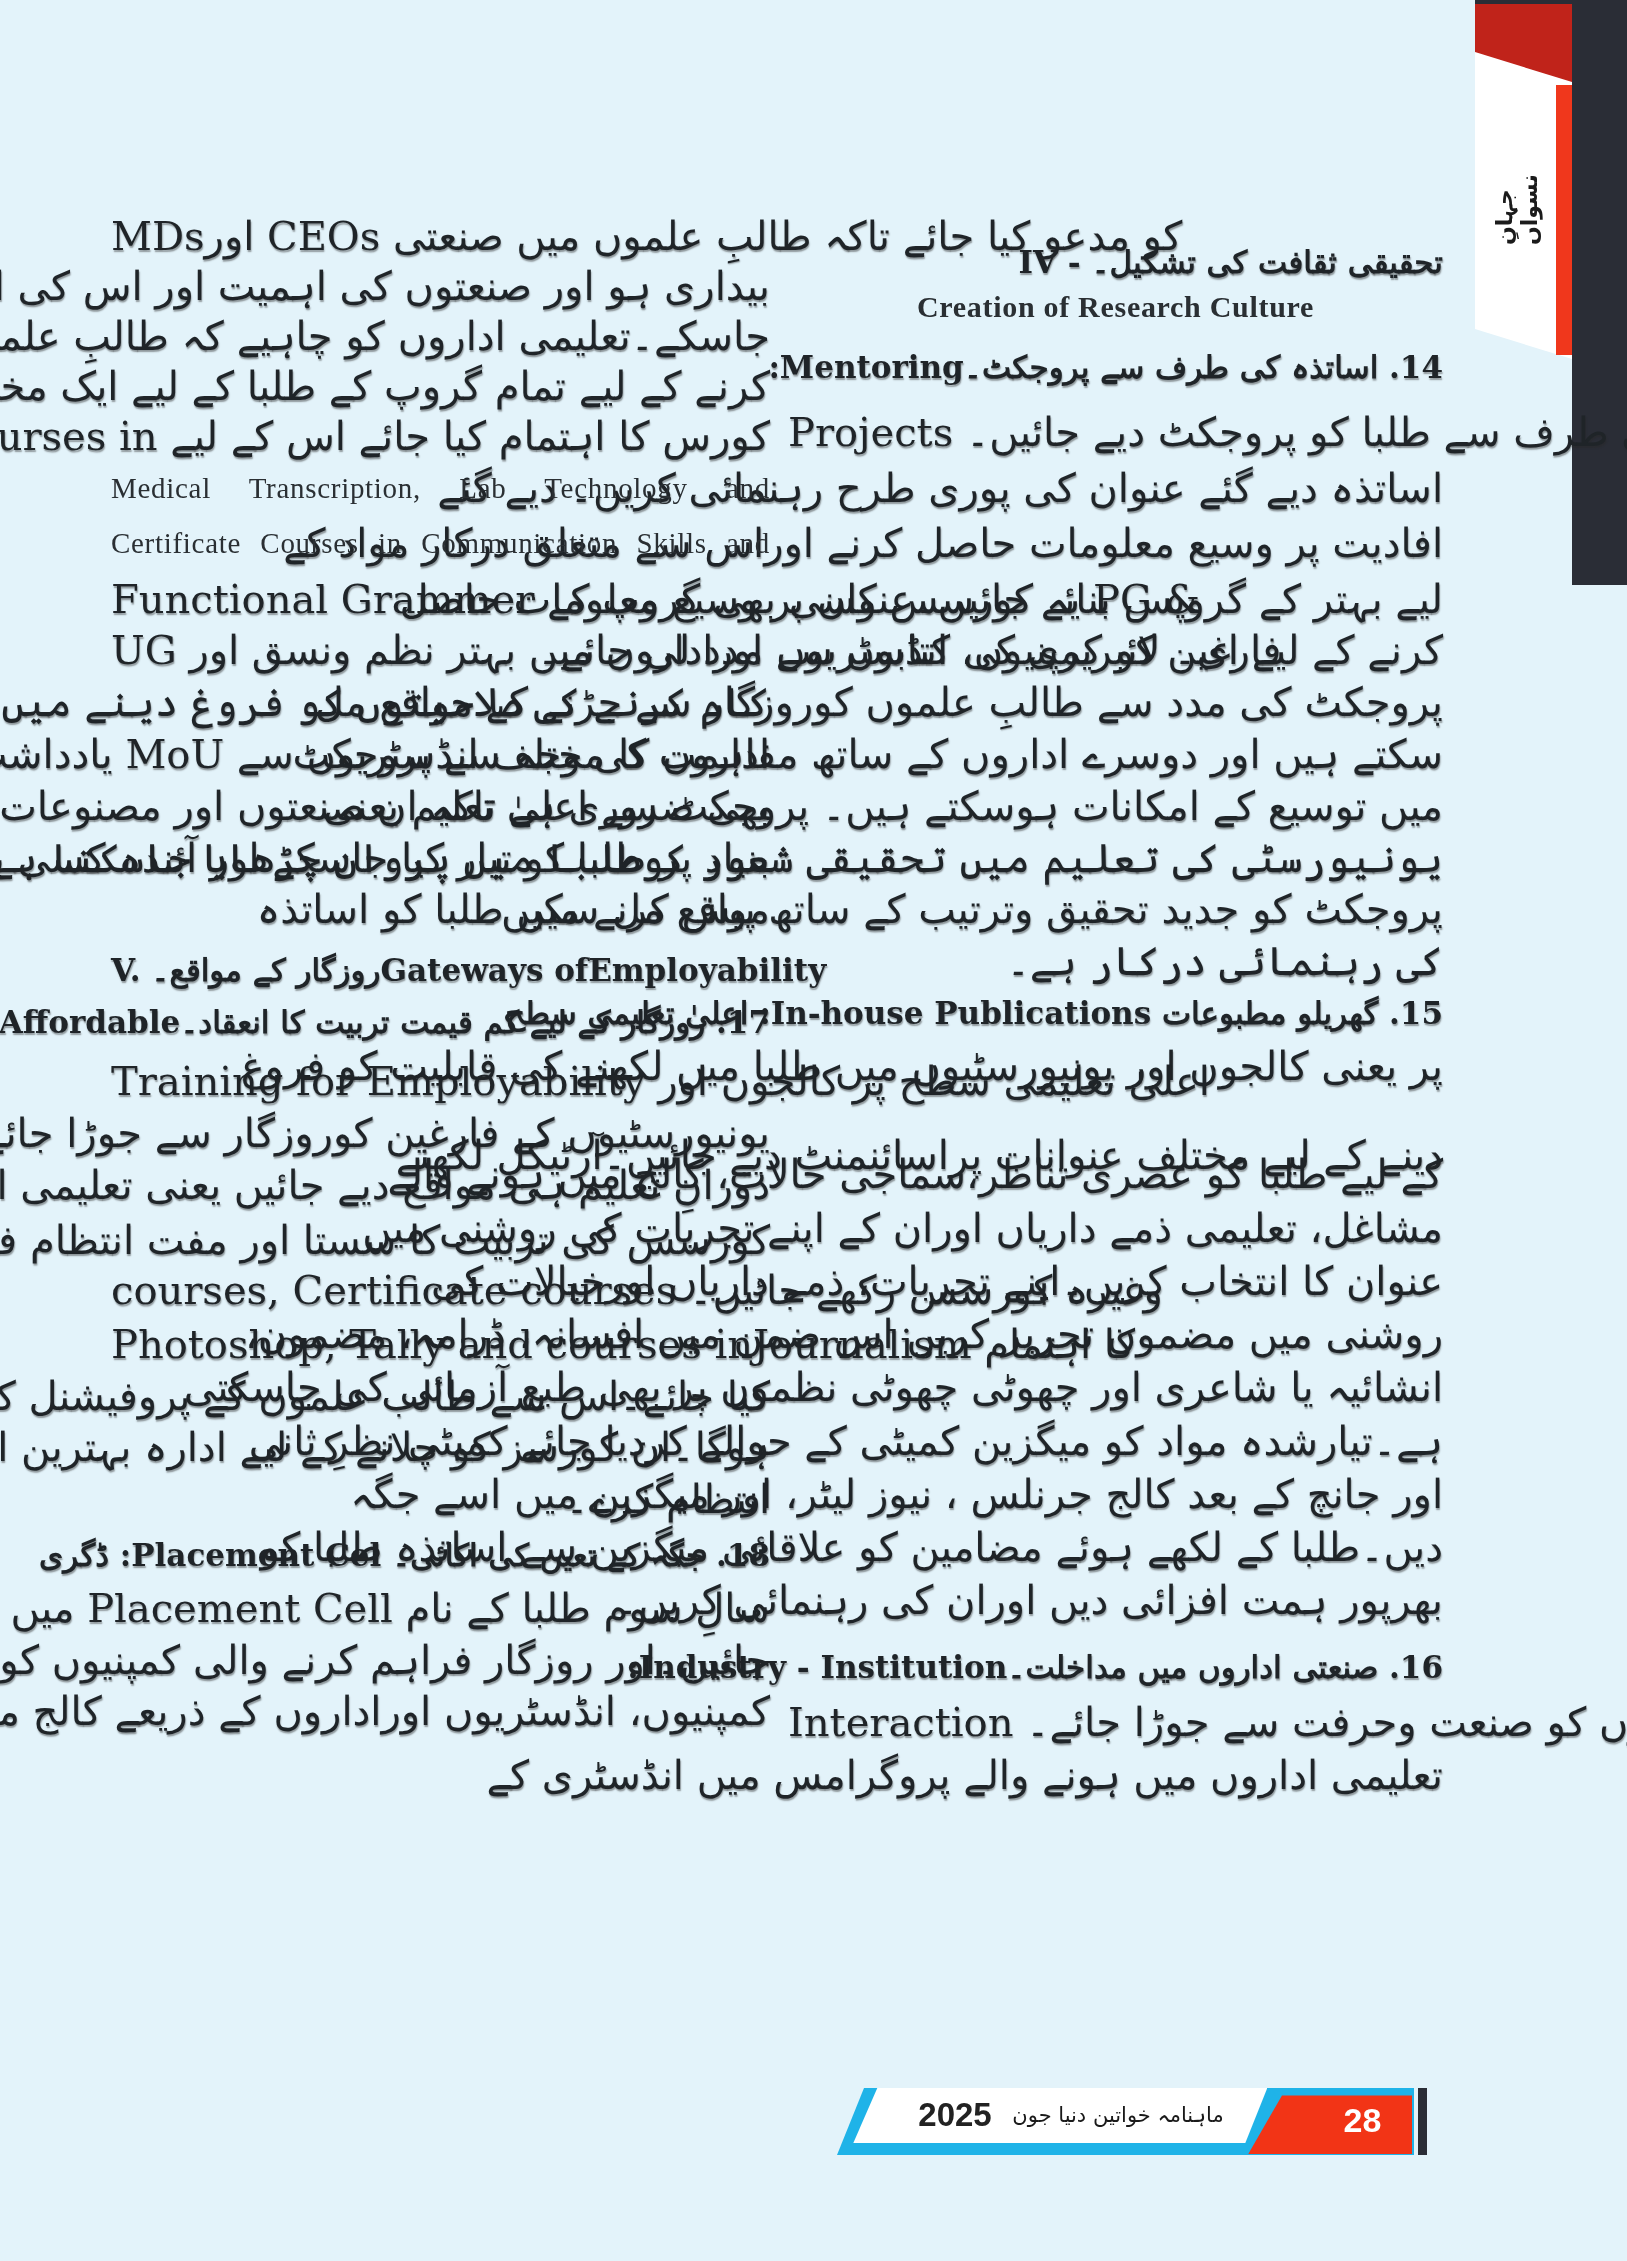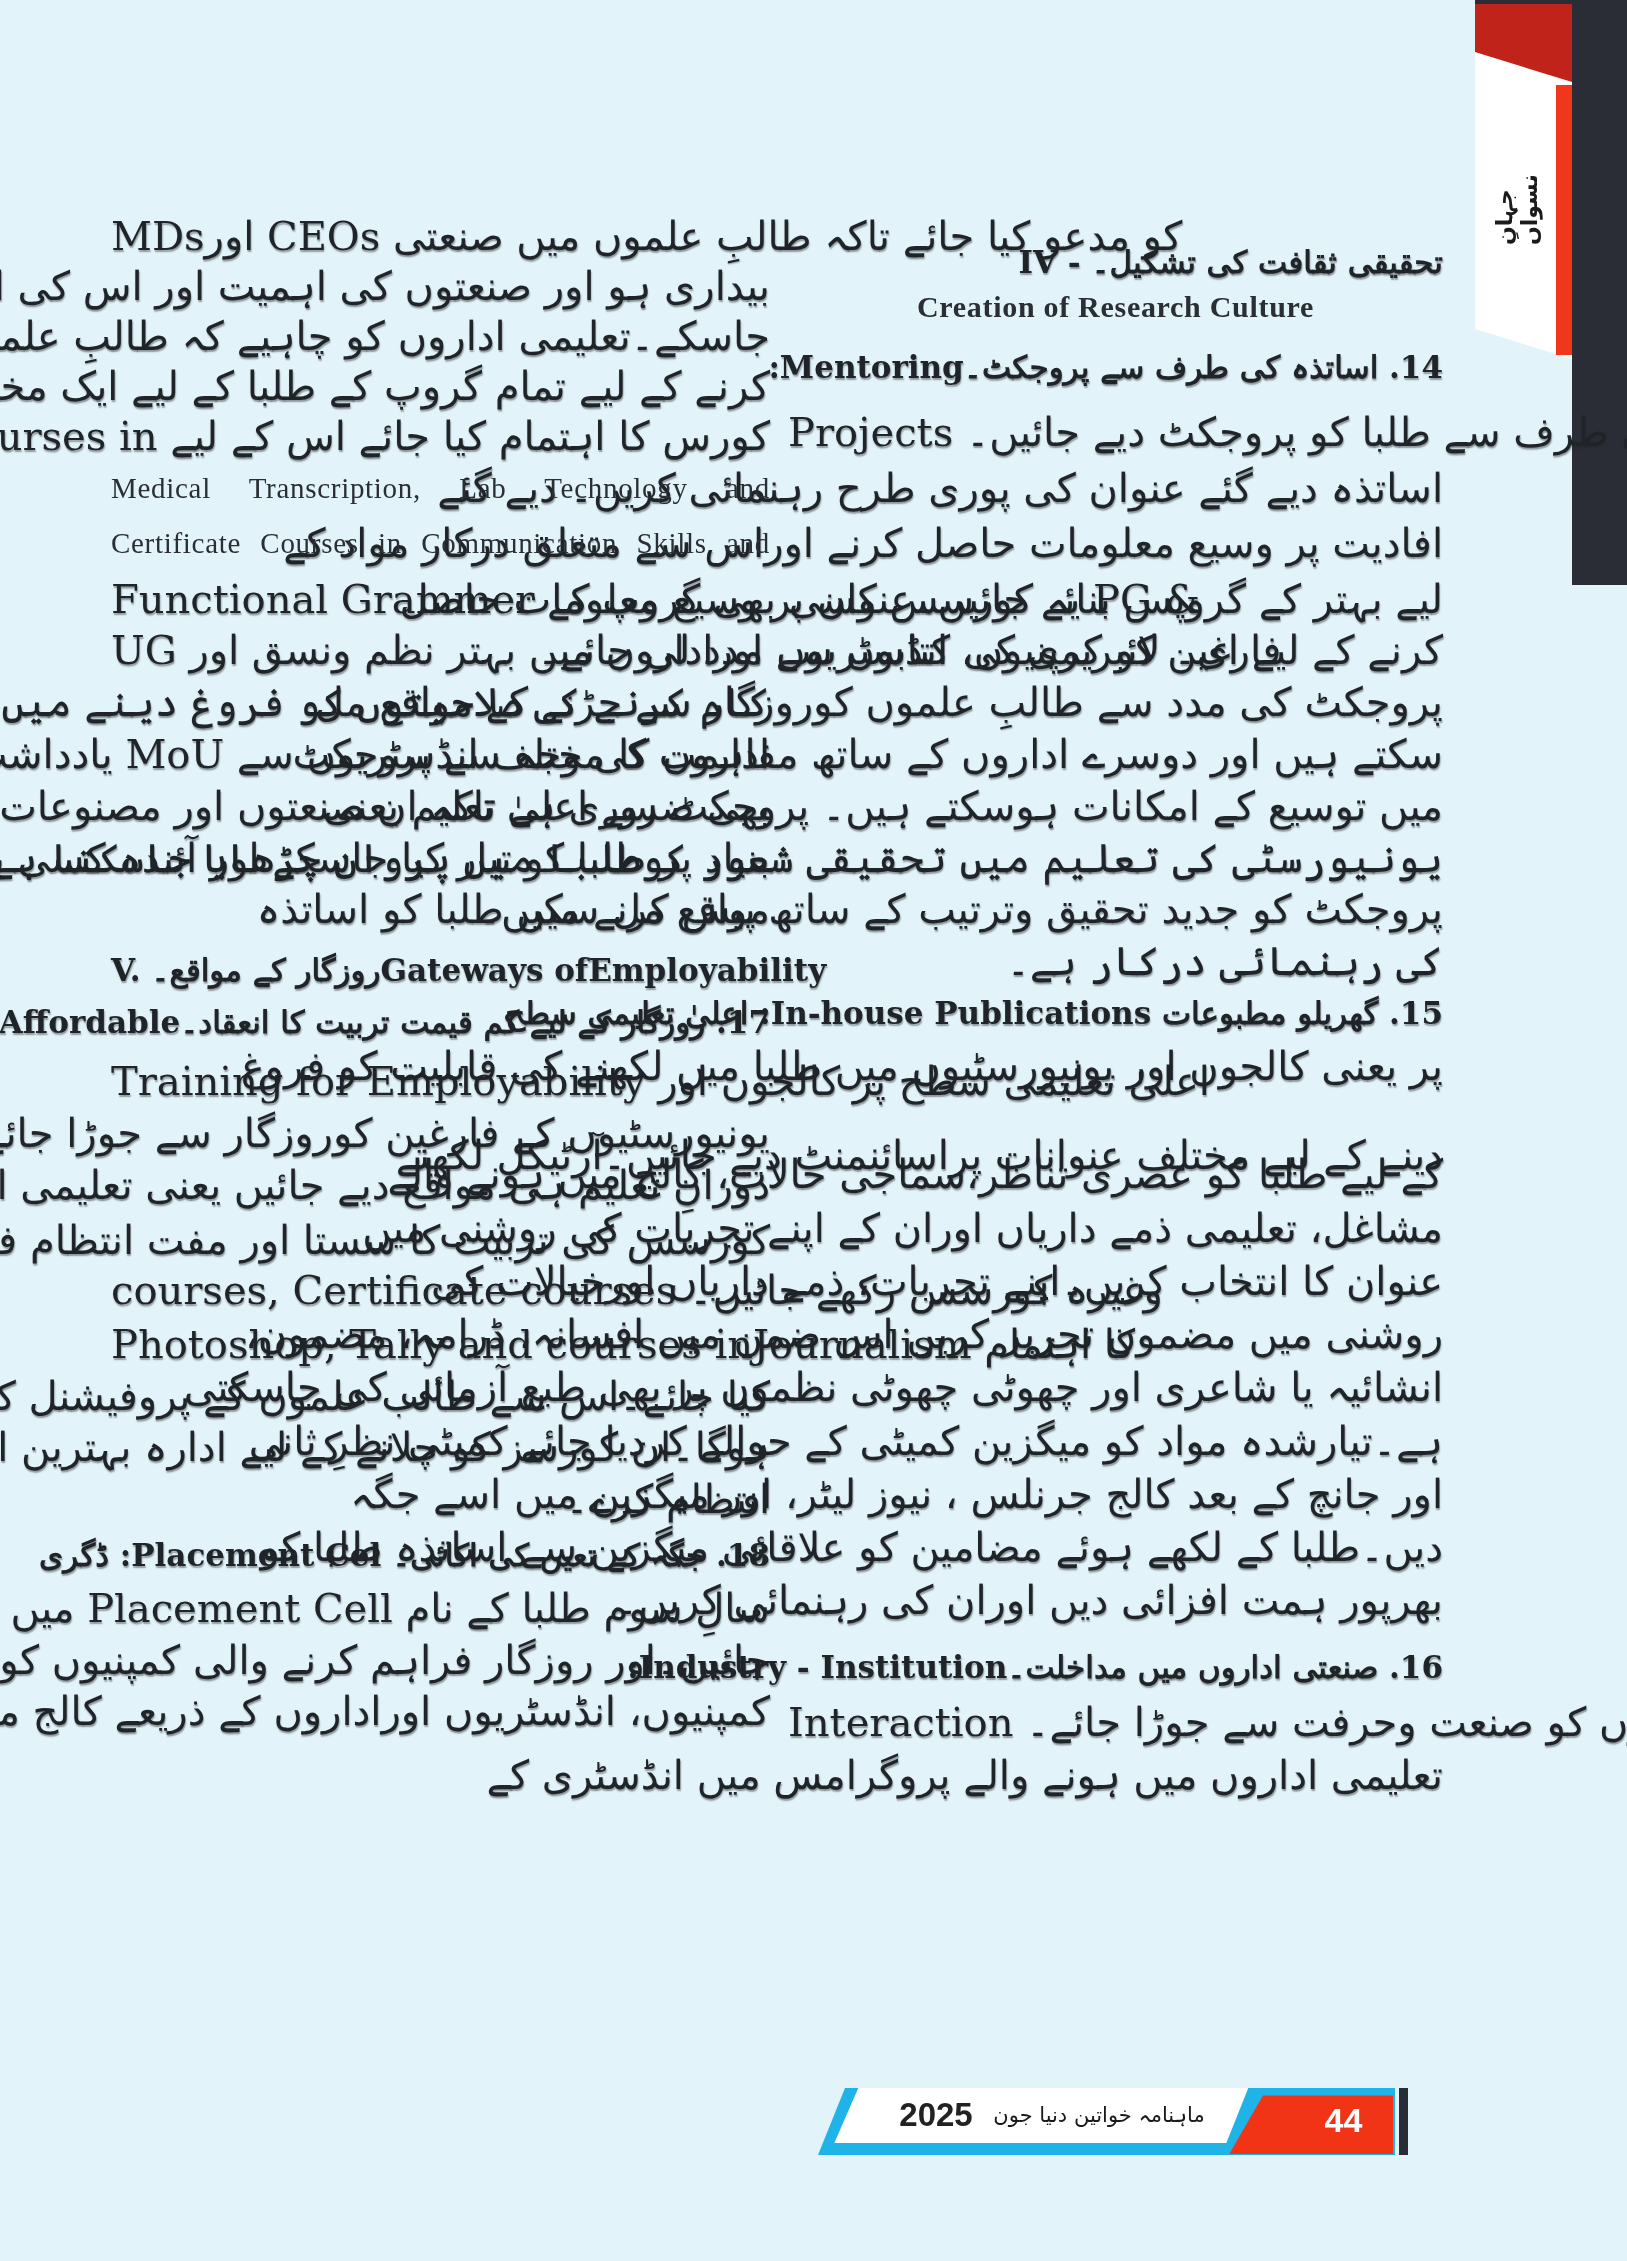--- a/index.html
+++ b/index.html
@@ -38,21 +38,21 @@
     position:absolute; left:1556px; top:85px; width:15.5px; height:270px; background:#f0371c;
   }
   .side-tab-label {
     position:absolute; left:1487px; top:141px; width:59px; height:104px;
     display:flex; align-items:center; justify-content:center;
     writing-mode:vertical-rl; transform:rotate(180deg);
     font-family:"DejaVu Sans", sans-serif; font-weight:bold; font-size:22px; color:#1b1b1b;
   }
 
   
-  .footer { position:absolute; left:818px; top:2088px; width:622px; height:55px; }
+  .footer { position:absolute; left:837px; top:2088px; width:622px; height:55px; }
   .footer-blue {
     position:absolute; left:0; top:0; width:577px; height:67px; background:#1fb3e8;
     clip-path:polygon(27px 0, 100% 0, 100% 100%, 0 100%);
   }
   .footer-white {
     position:absolute; left:16.3px; top:0; width:414px; height:55px; background:#ffffff;
     clip-path:polygon(24px 0, 100% 0, 392px 100%, 0 100%);
   }
   .footer-red {
     position:absolute; left:411px; top:7.4px; width:164px; height:59px; background:#f23416;
@@ -149,15 +149,15 @@
   <div class="line" style="top:1691px;">کمپنیوں، انڈسٹریوں اوراداروں کے ذریعے کالج میں Placement</div>
 </div>
 
 <div class="footer">
   <div class="footer-blue"></div>
   <div class="footer-white"></div>
   <div class="footer-red"></div>
   <div class="footer-bar"></div>
   <div class="footer-year">2025</div>
   <div class="footer-mag">ماہنامہ خواتین دنیا جون</div>
-  <div class="footer-page">44</div>
+  <div class="footer-page">28</div>
 </div>
 
 
 </body></html>

